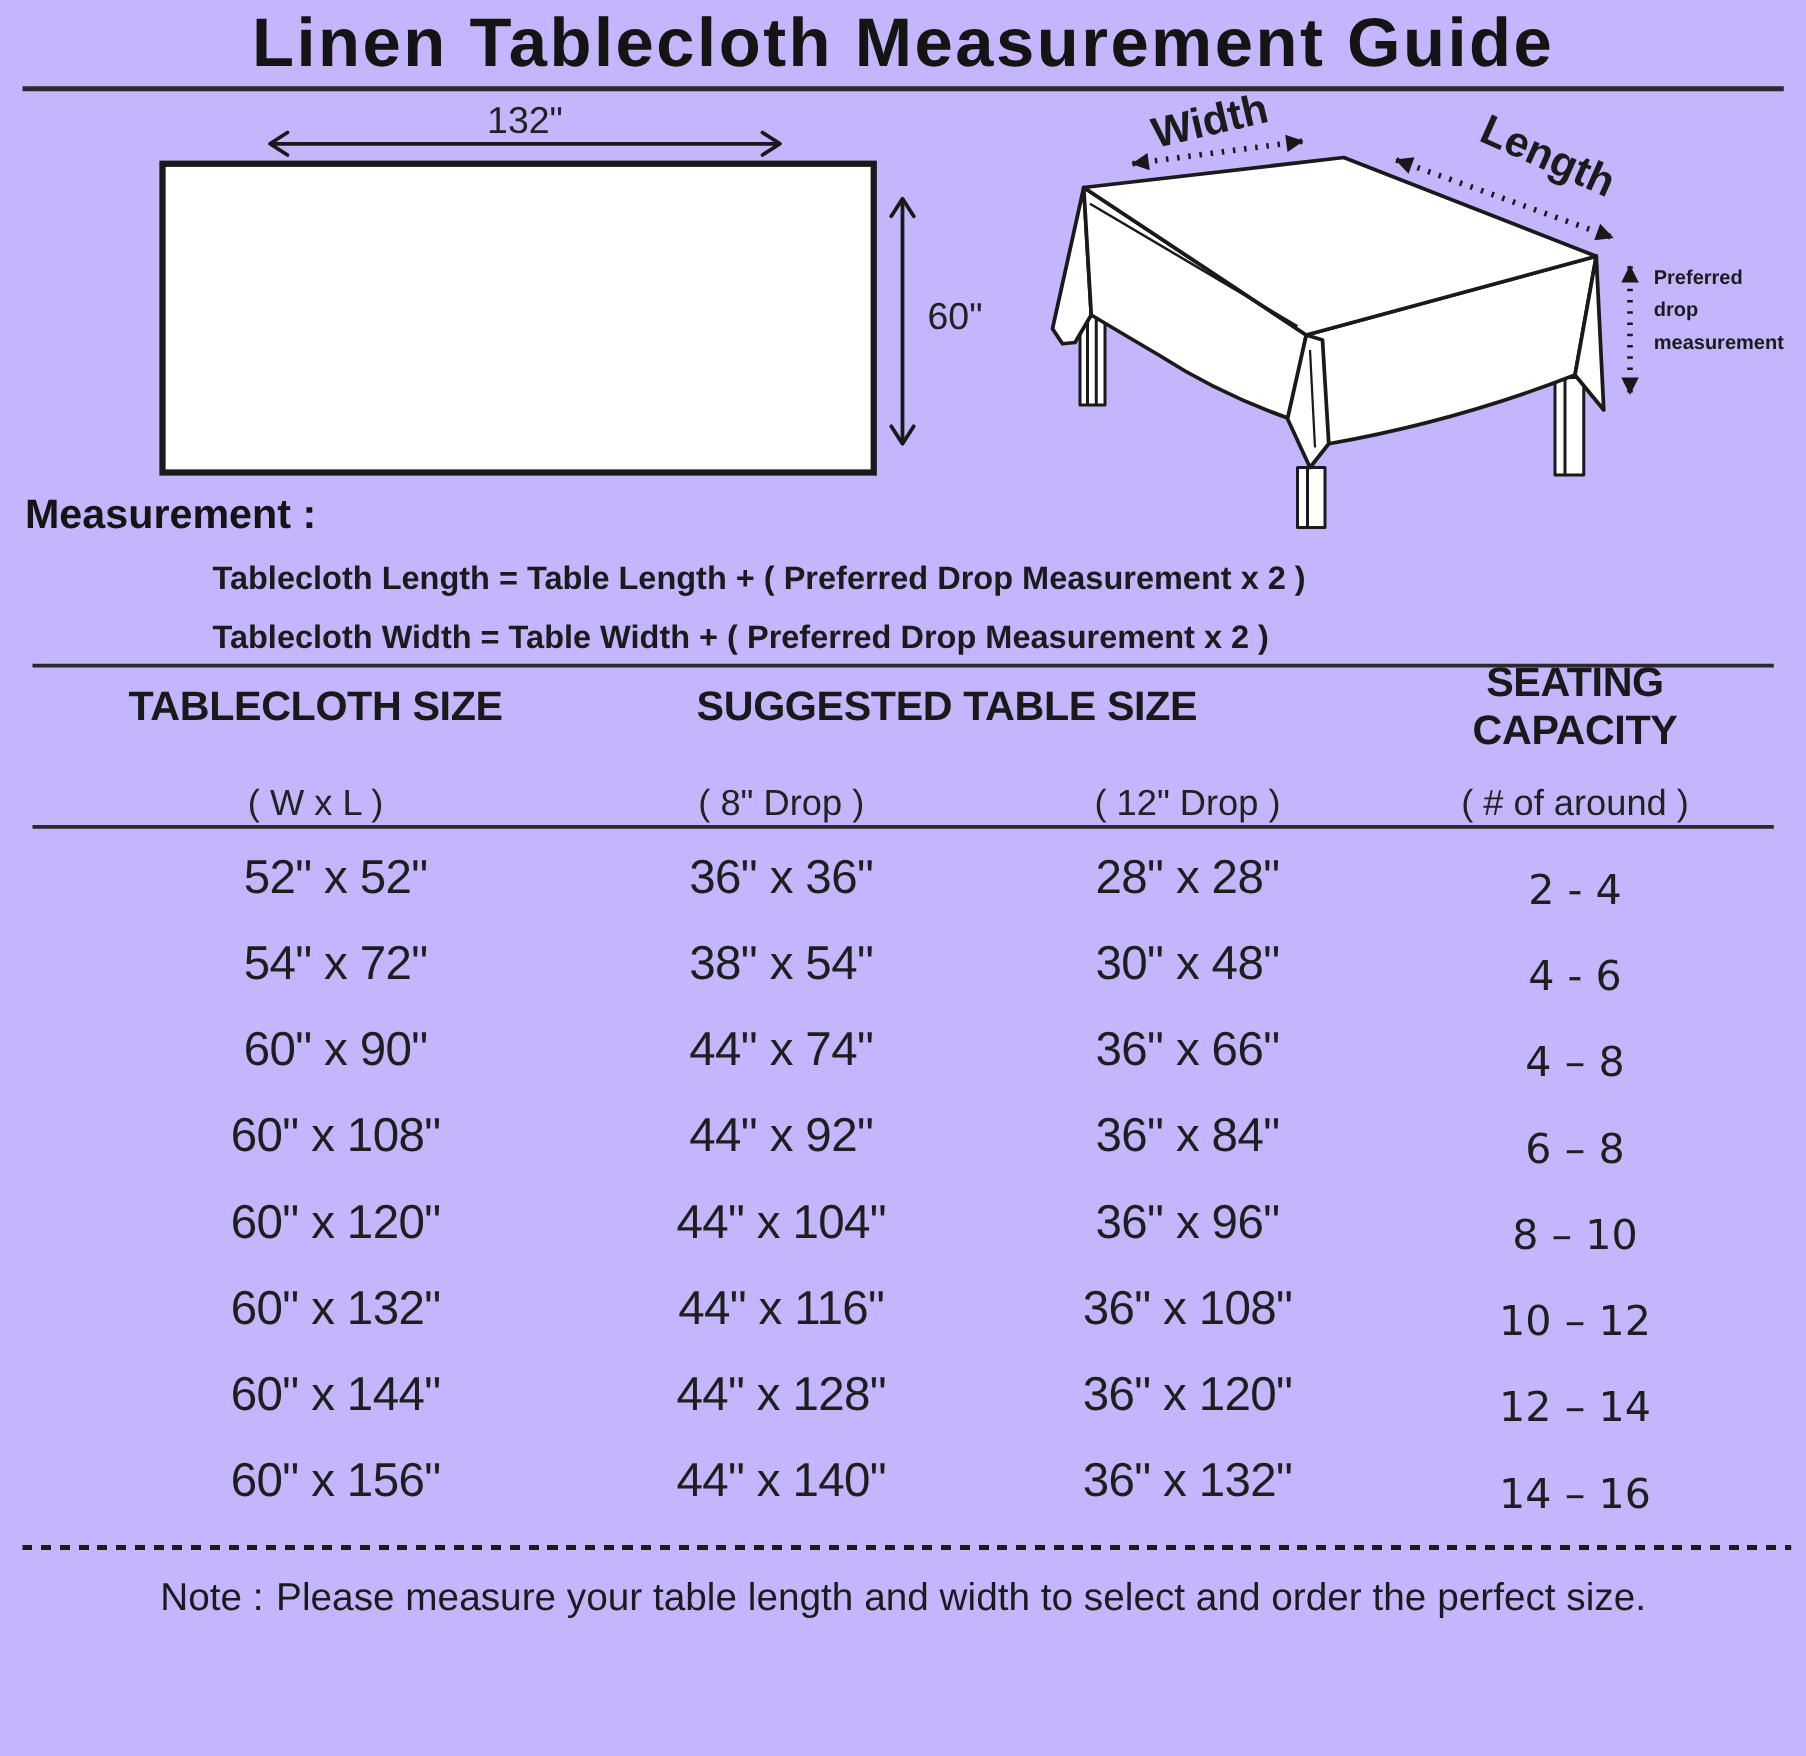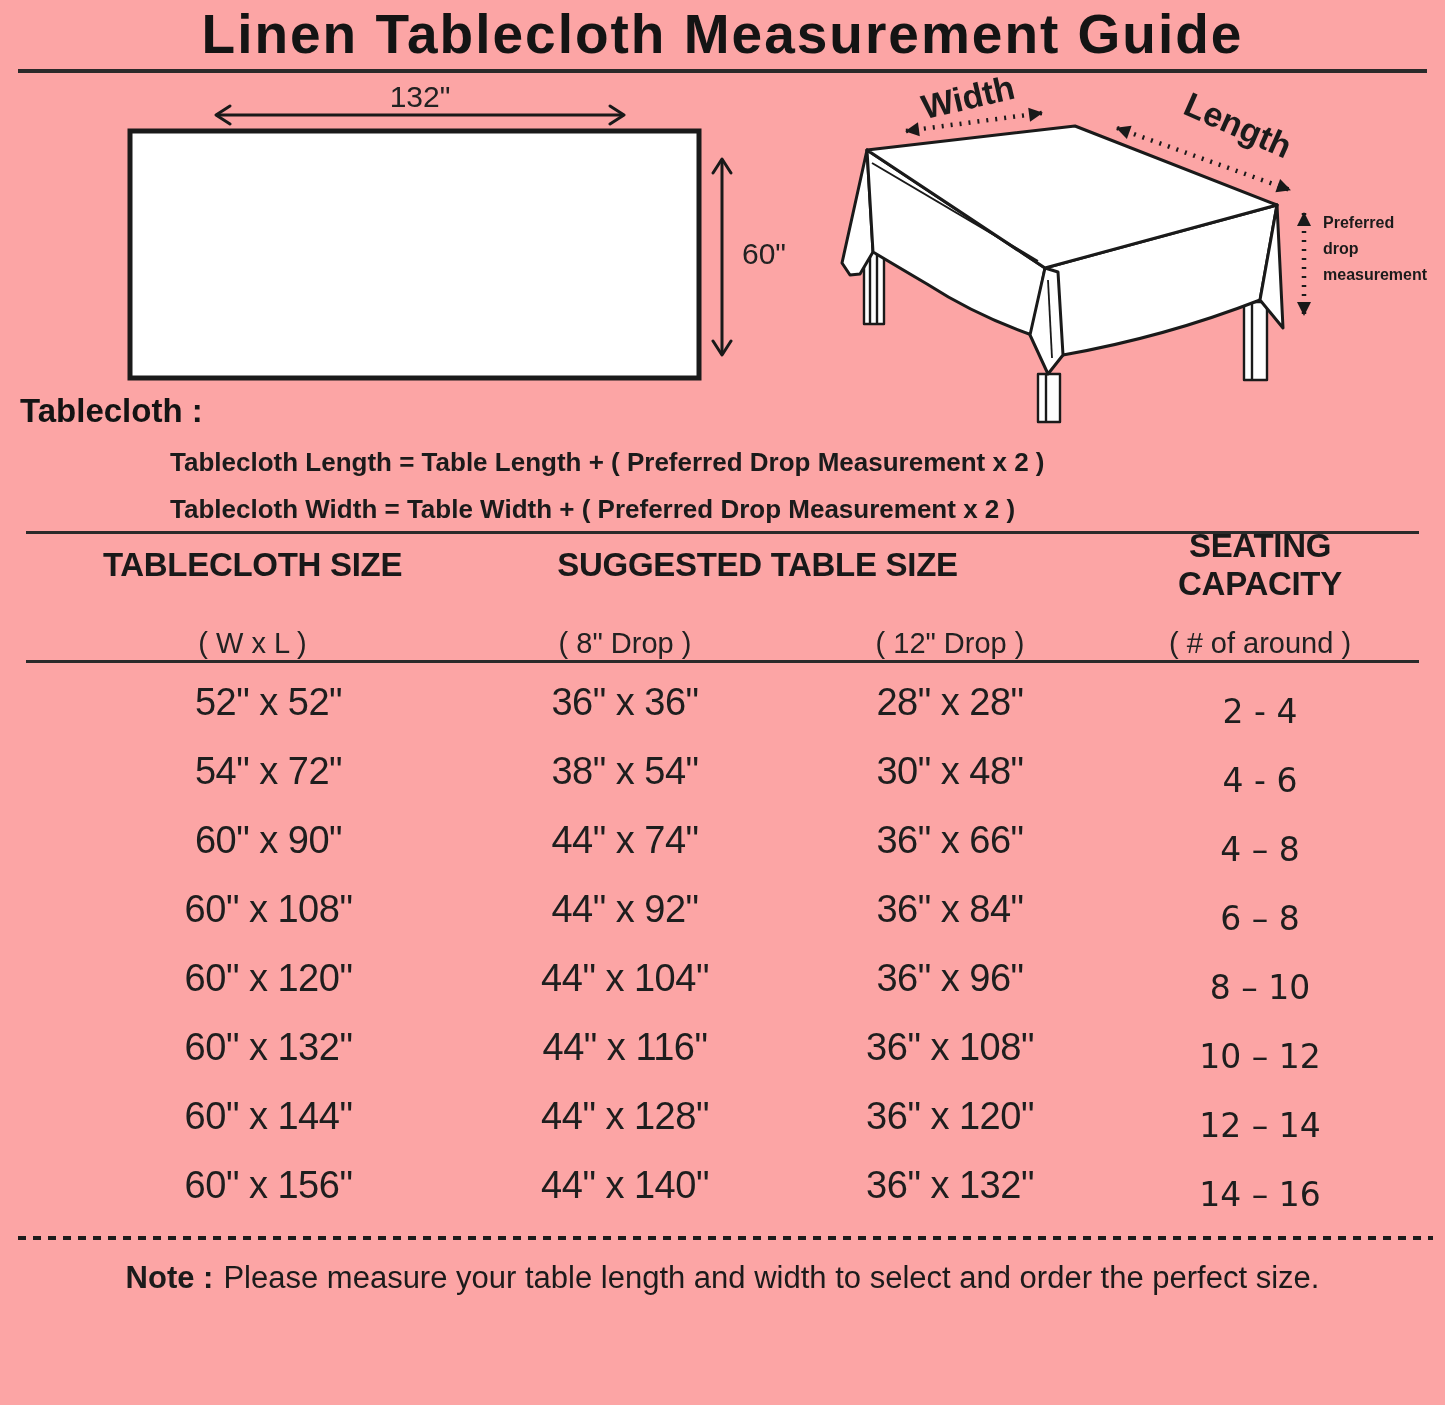--- a/index.html
+++ b/index.html
@@ -1,18 +1,18 @@
 <!DOCTYPE html>
 <html><head>
 <meta charset="utf-8">
 <style>
   * { margin:0; padding:0; box-sizing:border-box; }
   html,body { background:#ffffff; }
   .page {
-    position:relative; width:1445px; height:1405px; background:#fca5a5;
+    position:relative; width:1445px; height:1405px; background:#c4b5fd;
     font-family:"Liberation Sans", sans-serif; color:#191919; overflow:hidden;
   }
   .abs { position:absolute; }
 
   .title {
     top:2px; left:0; right:0; text-align:center;
     font-size:55px; font-weight:800; letter-spacing:2px; color:#141414;
   }
   .title-rule { top:69px; left:18px; right:18px; height:4px; background:#2a2a2a; }
 
@@ -55,21 +55,21 @@
     grid-auto-rows:69px; align-items:center;
   }
   .cell { text-align:center; font-size:38px; font-weight:400; color:#1e1e1e; letter-spacing:-0.5px; }
   .cell.c1 { padding-left:32px; }
   .cell.c4 { font-family:"DejaVu Sans", sans-serif; font-size:33px; letter-spacing:0;margin-top:18px; }
 
   .dashed-rule { top:1236px; left:18px; right:12px; height:4px;
     background:repeating-linear-gradient(90deg,#1c1c1c 0 8px,transparent 8px 15px); }
 
   .note-line { top:1260px; left:0; right:0; text-align:center; font-size:31px; color:#1b1b1b; }
-  .note-line .b { font-weight:700; margin-right:10px; }
+  .note-line .b { font-weight:400; margin-right:10px; }
   .tip-block { top:1318px; left:8px; right:8px; text-align:center; font-size:31px;
     line-height:42px; color:#1b1b1b; }
   .tip-block .b { font-weight:800; }
   .tip-block .c { margin:0 10px; }
 </style>
 </head>
 <body>
 
 <div class="page">
 
@@ -124,21 +124,21 @@
   <div class="abs dim-label dim-width">132"</div>
   <div class="abs dim-label dim-height">60"</div>
   <div class="abs axis-label axis-width">Width</div>
   <div class="abs axis-label axis-length">Length</div>
   <div class="abs drop-note">
     <span>Preferred</span>
     <span>drop</span>
     <span>measurement</span>
   </div>
 
-  <div class="abs calc-heading">Tablecloth :</div>
+  <div class="abs calc-heading">Measurement :</div>
   <div class="abs formula formula-1">Tablecloth Length = Table Length + ( Preferred Drop Measurement x 2 )</div>
   <div class="abs formula formula-2">Tablecloth Width = Table Width + ( Preferred Drop Measurement x 2 )</div>
   <div class="abs calc-rule"></div>
 
   <div class="abs thead-grid">
     <div class="th">TABLECLOTH SIZE</div>
     <div class="th th-span nudge-left">SUGGESTED TABLE SIZE</div>
     <div class="th" style="grid-column:4;">SEATING CAPACITY</div>
     <div class="sub r3" style="grid-column:1;">( W x L )</div>
     <div class="sub r3" style="grid-column:2;">( 8" Drop )</div>

